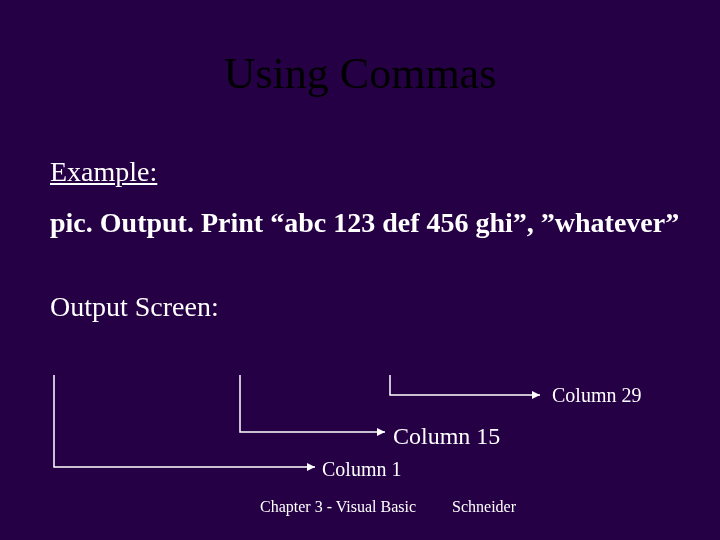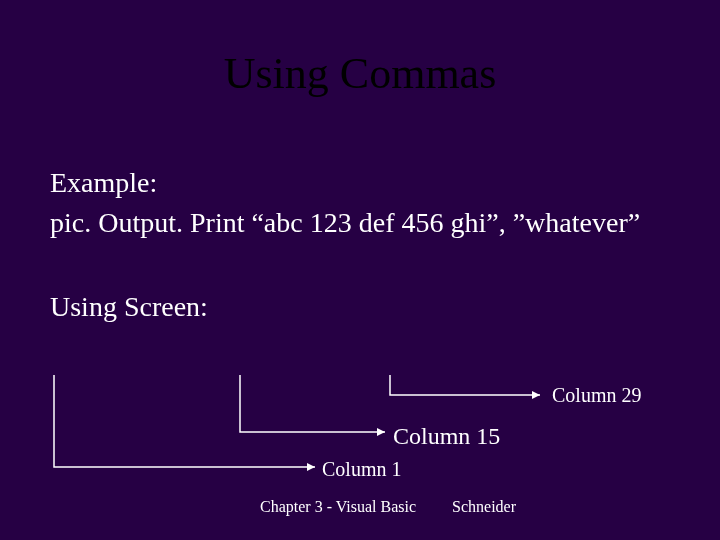--- a/index.html
+++ b/index.html
@@ -24,22 +24,22 @@
     font-size: 44px;
     font-weight: 400;
   }
   .line {
     position: absolute;
     color: #fff;
     font-size: 28px;
     line-height: 1.2;
     white-space: pre;
   }
-  .example-label { top: 166px; left: 50px; }
-  .code-line     { top: 206px; left: 50px; }
+  .example-label { top: 155px; left: 50px; text-decoration: underline; }
+  .code-line     { top: 206px; left: 50px; font-weight: bold; }
   .output-label  { top: 290px; left: 50px; }
   .output-value  { top: 334px; left: 50px; }
   .output-value2 { top: 334px; left: 345px; }
   .col29 { position: absolute; top: 384px; left: 552px; color: #fff; font-size: 20px; text-align: center; }
   .col15 { position: absolute; top: 423px; left: 393px; color: #fff; font-size: 24px; }
   .col1  { position: absolute; top: 458px; left: 322px; color: #fff; font-size: 20px; }
   .footer {
     position: absolute;
     top: 498px;
     left: 0;
@@ -70,21 +70,21 @@
 </head>
 <body>
 
 <div class="slide">
 
   <div class="title">Using Commas</div>
 
   <div class="line example-label">Example:</div>
   <div class="line code-line">pic. Output. Print “abc 123 def 456 ghi”, ”whatever”</div>
 
-  <div class="line output-label">Using Screen:</div>
+  <div class="line output-label">Output Screen:</div>
 
   <div class="col29">Column 29</div>
   <div class="col15">Column 15</div>
   <div class="col1">Column 1</div>
 
   <svg class="overlay" viewBox="0 0 720 540">
 
     <polyline points="390,375 390,395 540,395"></polyline>
     <polygon points="540,395 532,391 532,399"></polygon>
 

